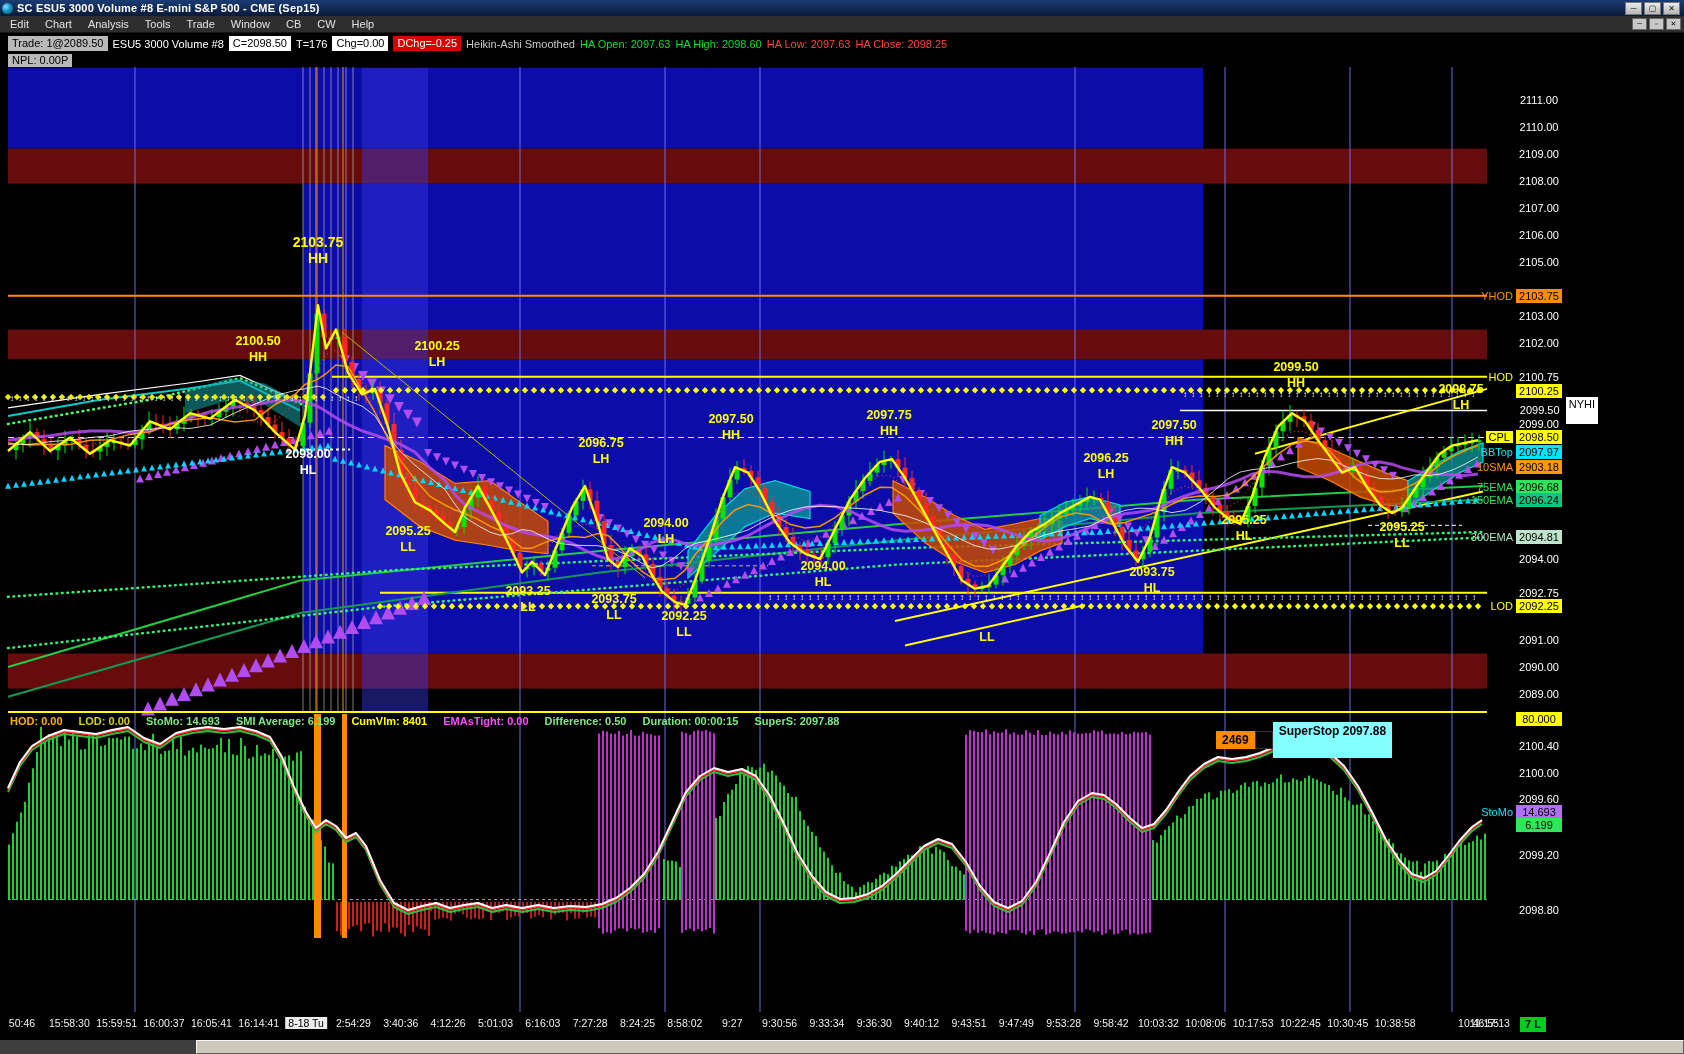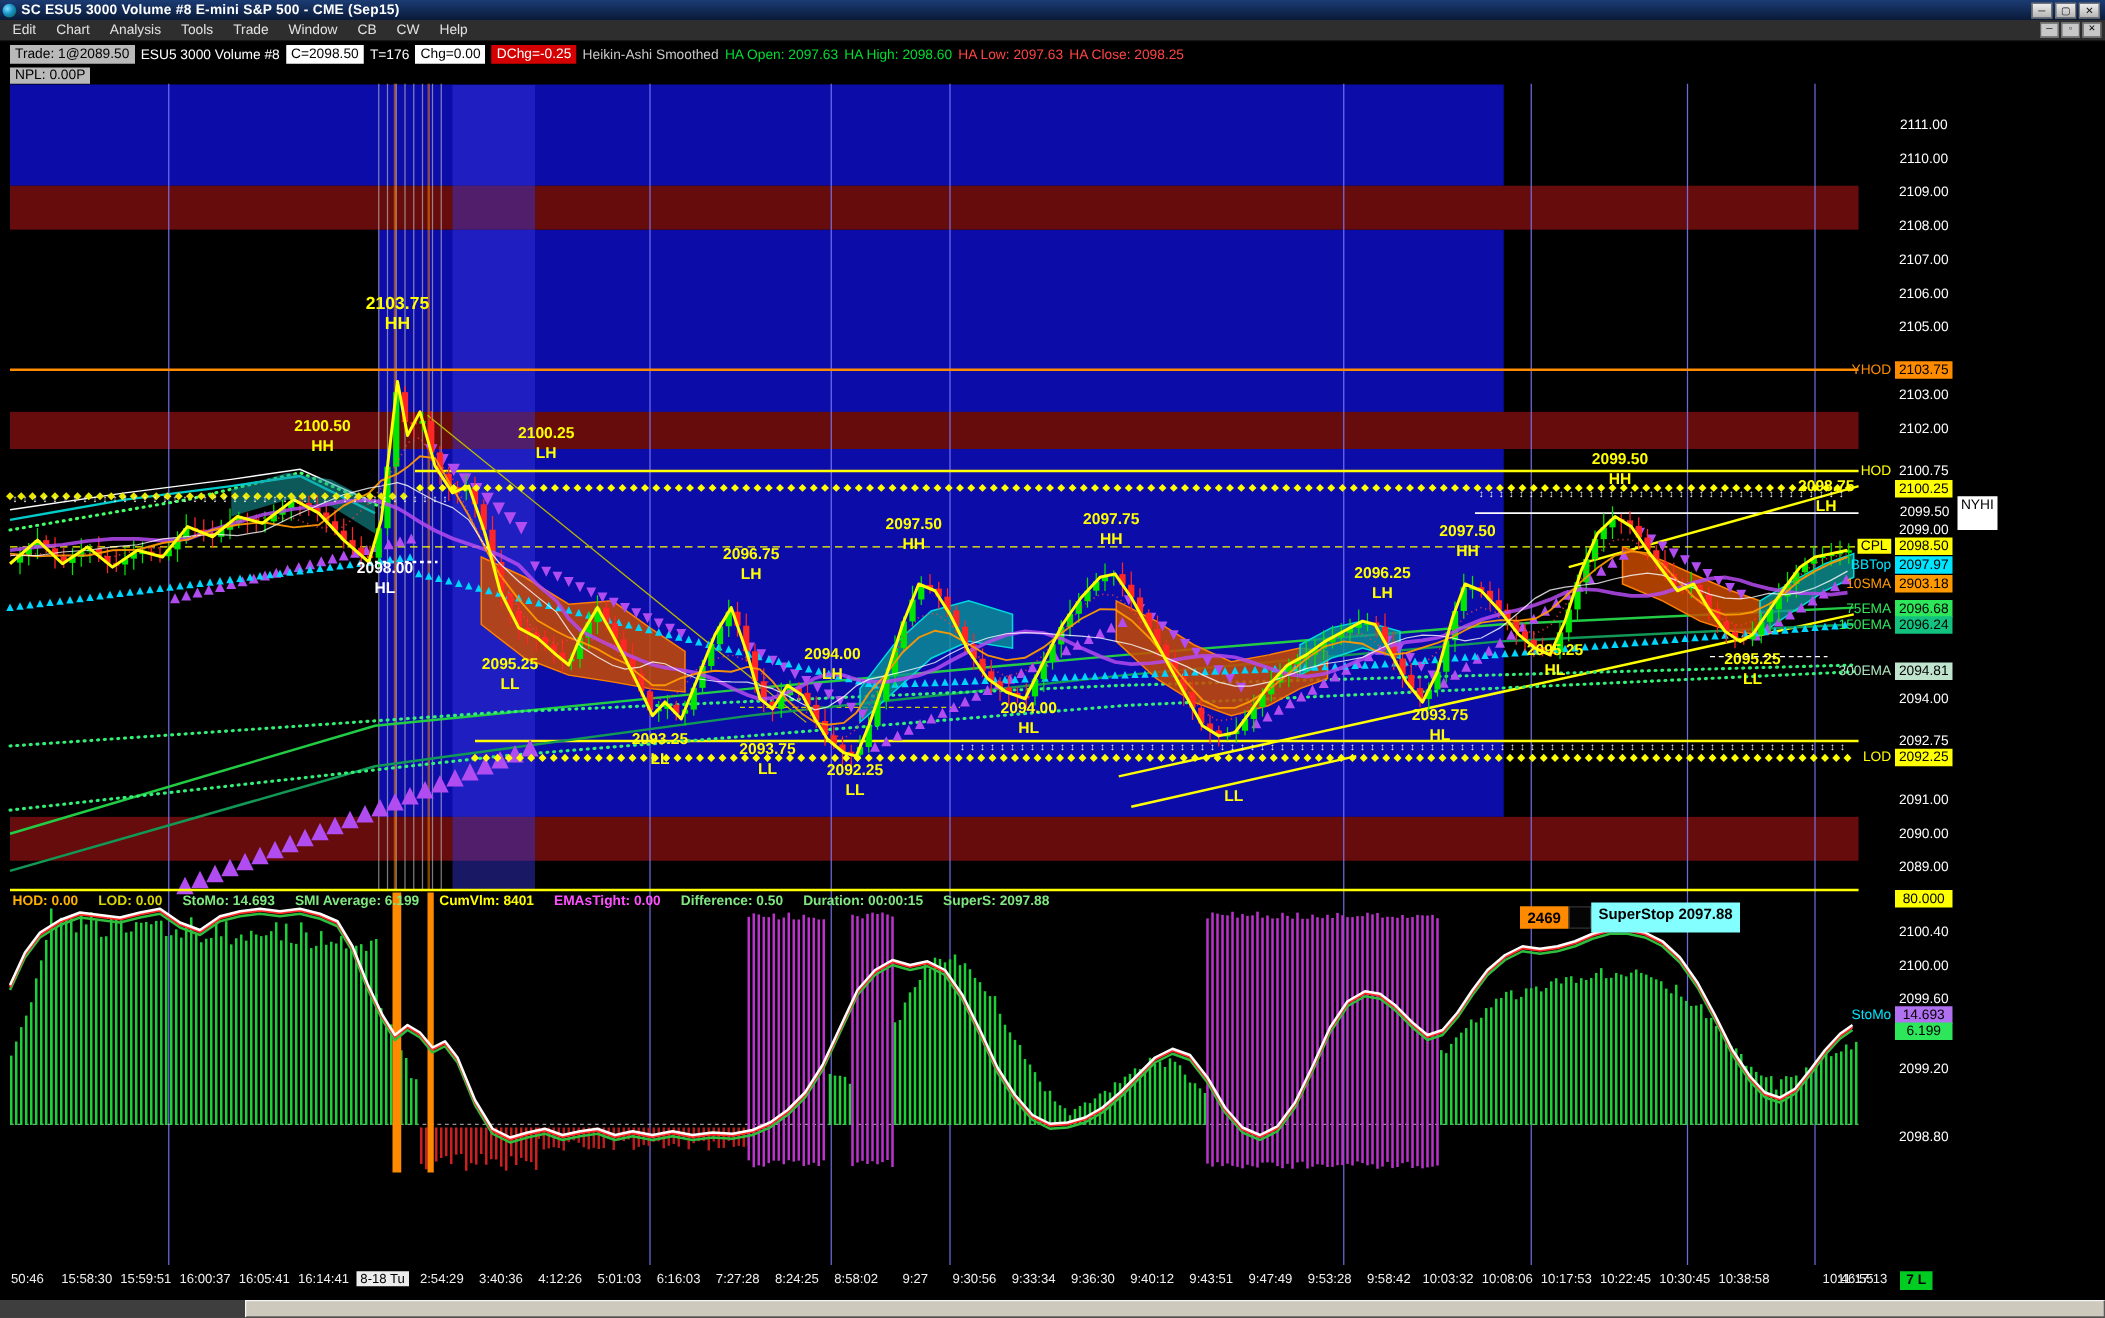--- a/index.html
+++ b/index.html
@@ -26,21 +26,21 @@
 .t-white{color:#fff}.t-dim{color:#c8c8c8}.t-green{color:#00dd33}.t-red{color:#ff4444}
 .price-scale{position:absolute;left:1487px;top:64px;width:197px;height:976px;background:#000;z-index:5}
 .ps-row{position:absolute;display:flex;align-items:center;gap:3px;height:14px;font-size:11px;white-space:nowrap}
 .ps-label{font-size:11px}
 .ps-value{min-width:46px;height:14px;line-height:14px;text-align:center;color:#fff;font-size:11px}
 .ps-chip{height:27px;line-height:14px;padding:0 3px;background:#fff;color:#000;font-size:11px}
 .stats-row{position:absolute;left:10px;top:715px;display:flex;gap:16px;font-size:11px;font-weight:bold;z-index:6;white-space:nowrap}
 .ind-badges{position:absolute;left:1216px;top:722px;display:flex;align-items:center;z-index:6;font-weight:bold;font-size:12px}
 .vol-badge{background:#ff8a00;color:#000;padding:0 6px;height:18px;line-height:18px}
 .blk{width:18px;height:18px;background:#050505;border:1px solid #333}
-.ss-badge{background:#84ffff;color:#000;padding:0 6px;height:24px;line-height:18px}
+.ss-badge{background:#84ffff;color:#000;padding:0 6px;height:36px;line-height:18px}
 .time-axis{position:absolute;left:0;top:1014px;width:100%;height:26px;background:#000;z-index:6;color:#f0f0f0}
 .ta-label{position:absolute;top:3px;transform:translateX(-50%);font-size:10.5px;white-space:nowrap}
 .ta-label.hl{background:#ececec;color:#000;padding:0 3px}
 .ta-badge{position:absolute;left:1520px;top:3px;background:#00cc22;color:#000;font-weight:bold;font-size:11px;padding:0 5px;height:15px;line-height:15px}
 .hscroll{position:absolute;left:0;top:1040px;width:100%;height:14px;background:#909090;z-index:6}
 .hs-left{position:absolute;left:0;top:0;width:196px;height:14px;background:#3e3e3e}
 .hs-thumb{position:absolute;left:196px;right:0;top:0;height:14px;background:#cdc9bd;border-top:1px solid #f5f5f5;border-left:1px solid #f5f5f5;border-bottom:1px solid #5a5a5a;border-right:1px solid #5a5a5a}
 </style>
 </head>
 <body>

